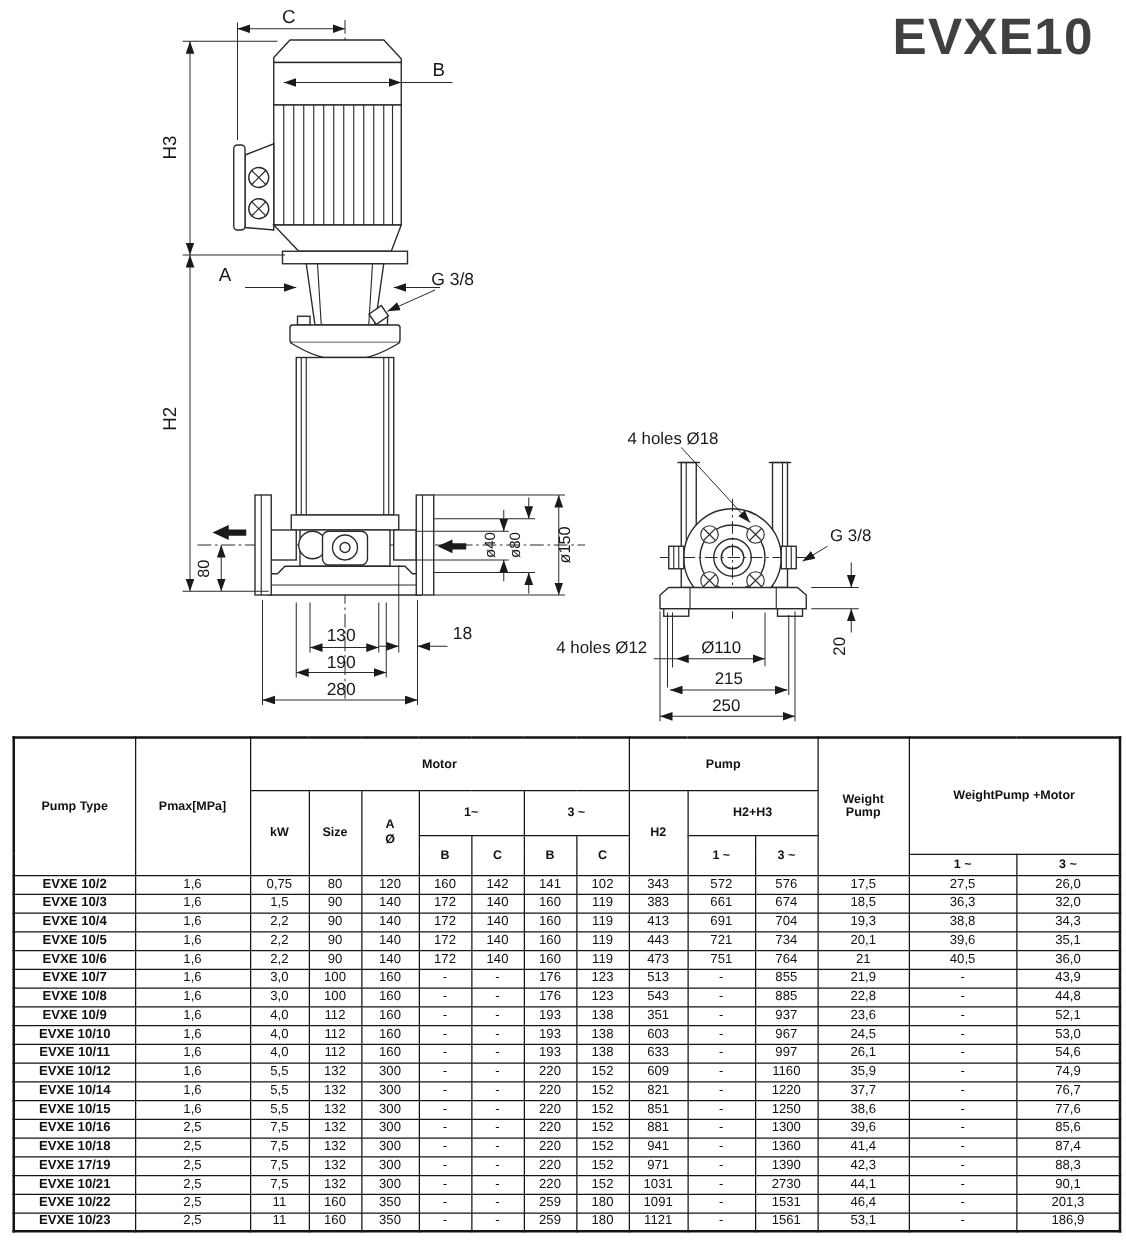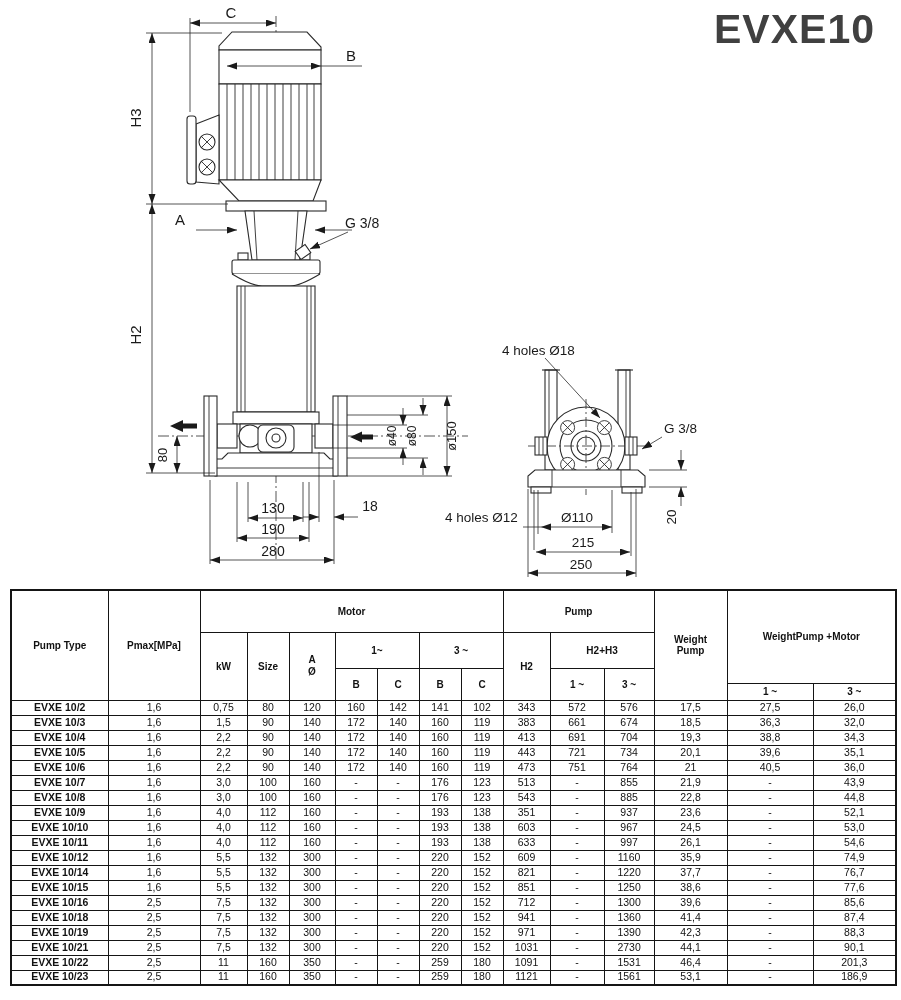--- a/index.html
+++ b/index.html
@@ -466,21 +466,21 @@
         <tr>
           <td class="pt">EVXE 10/16</td>
           <td>2,5</td>
           <td>7,5</td>
           <td>132</td>
           <td>300</td>
           <td>-</td>
           <td>-</td>
           <td>220</td>
           <td>152</td>
-          <td>712</td>
+          <td>881</td>
           <td>-</td>
           <td>1300</td>
           <td>39,6</td>
           <td>-</td>
           <td>85,6</td>
         </tr>
         <tr>
           <td class="pt">EVXE 10/18</td>
           <td>2,5</td>
           <td>7,5</td>
@@ -491,21 +491,21 @@
           <td>220</td>
           <td>152</td>
           <td>941</td>
           <td>-</td>
           <td>1360</td>
           <td>41,4</td>
           <td>-</td>
           <td>87,4</td>
         </tr>
         <tr>
-          <td class="pt">EVXE 10/19</td>
+          <td class="pt">EVXE 17/19</td>
           <td>2,5</td>
           <td>7,5</td>
           <td>132</td>
           <td>300</td>
           <td>-</td>
           <td>-</td>
           <td>220</td>
           <td>152</td>
           <td>971</td>
           <td>-</td>

